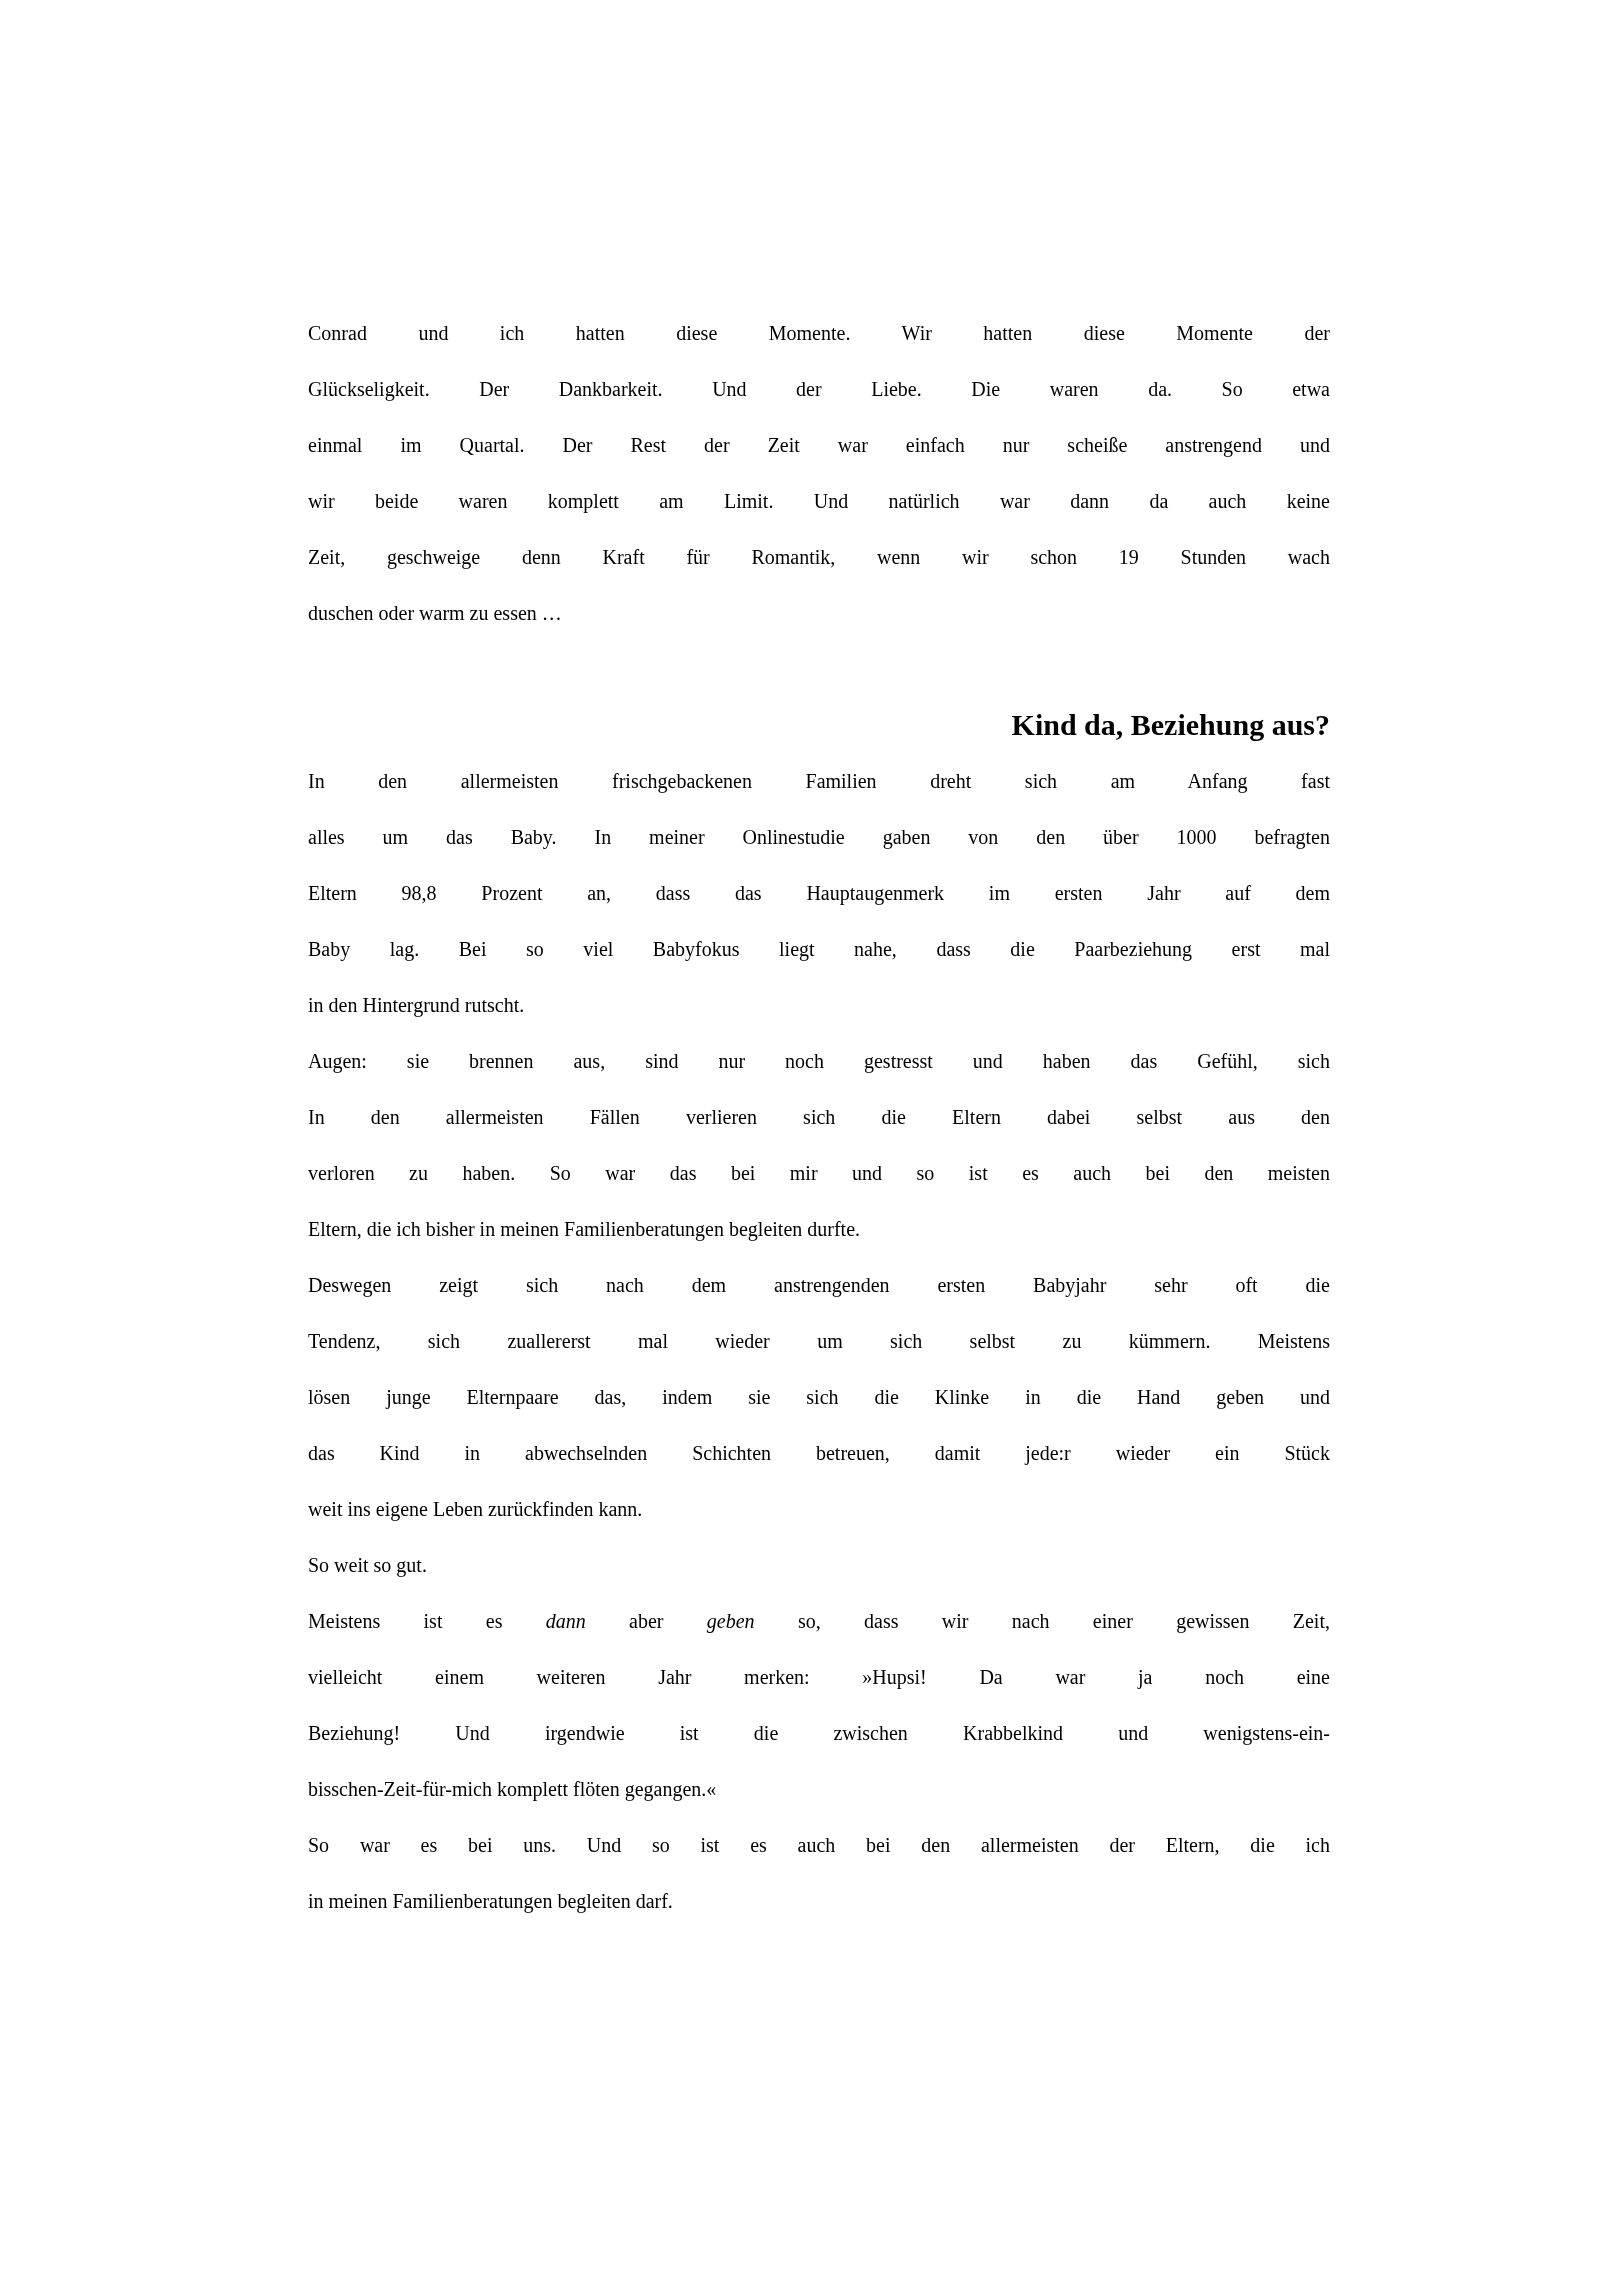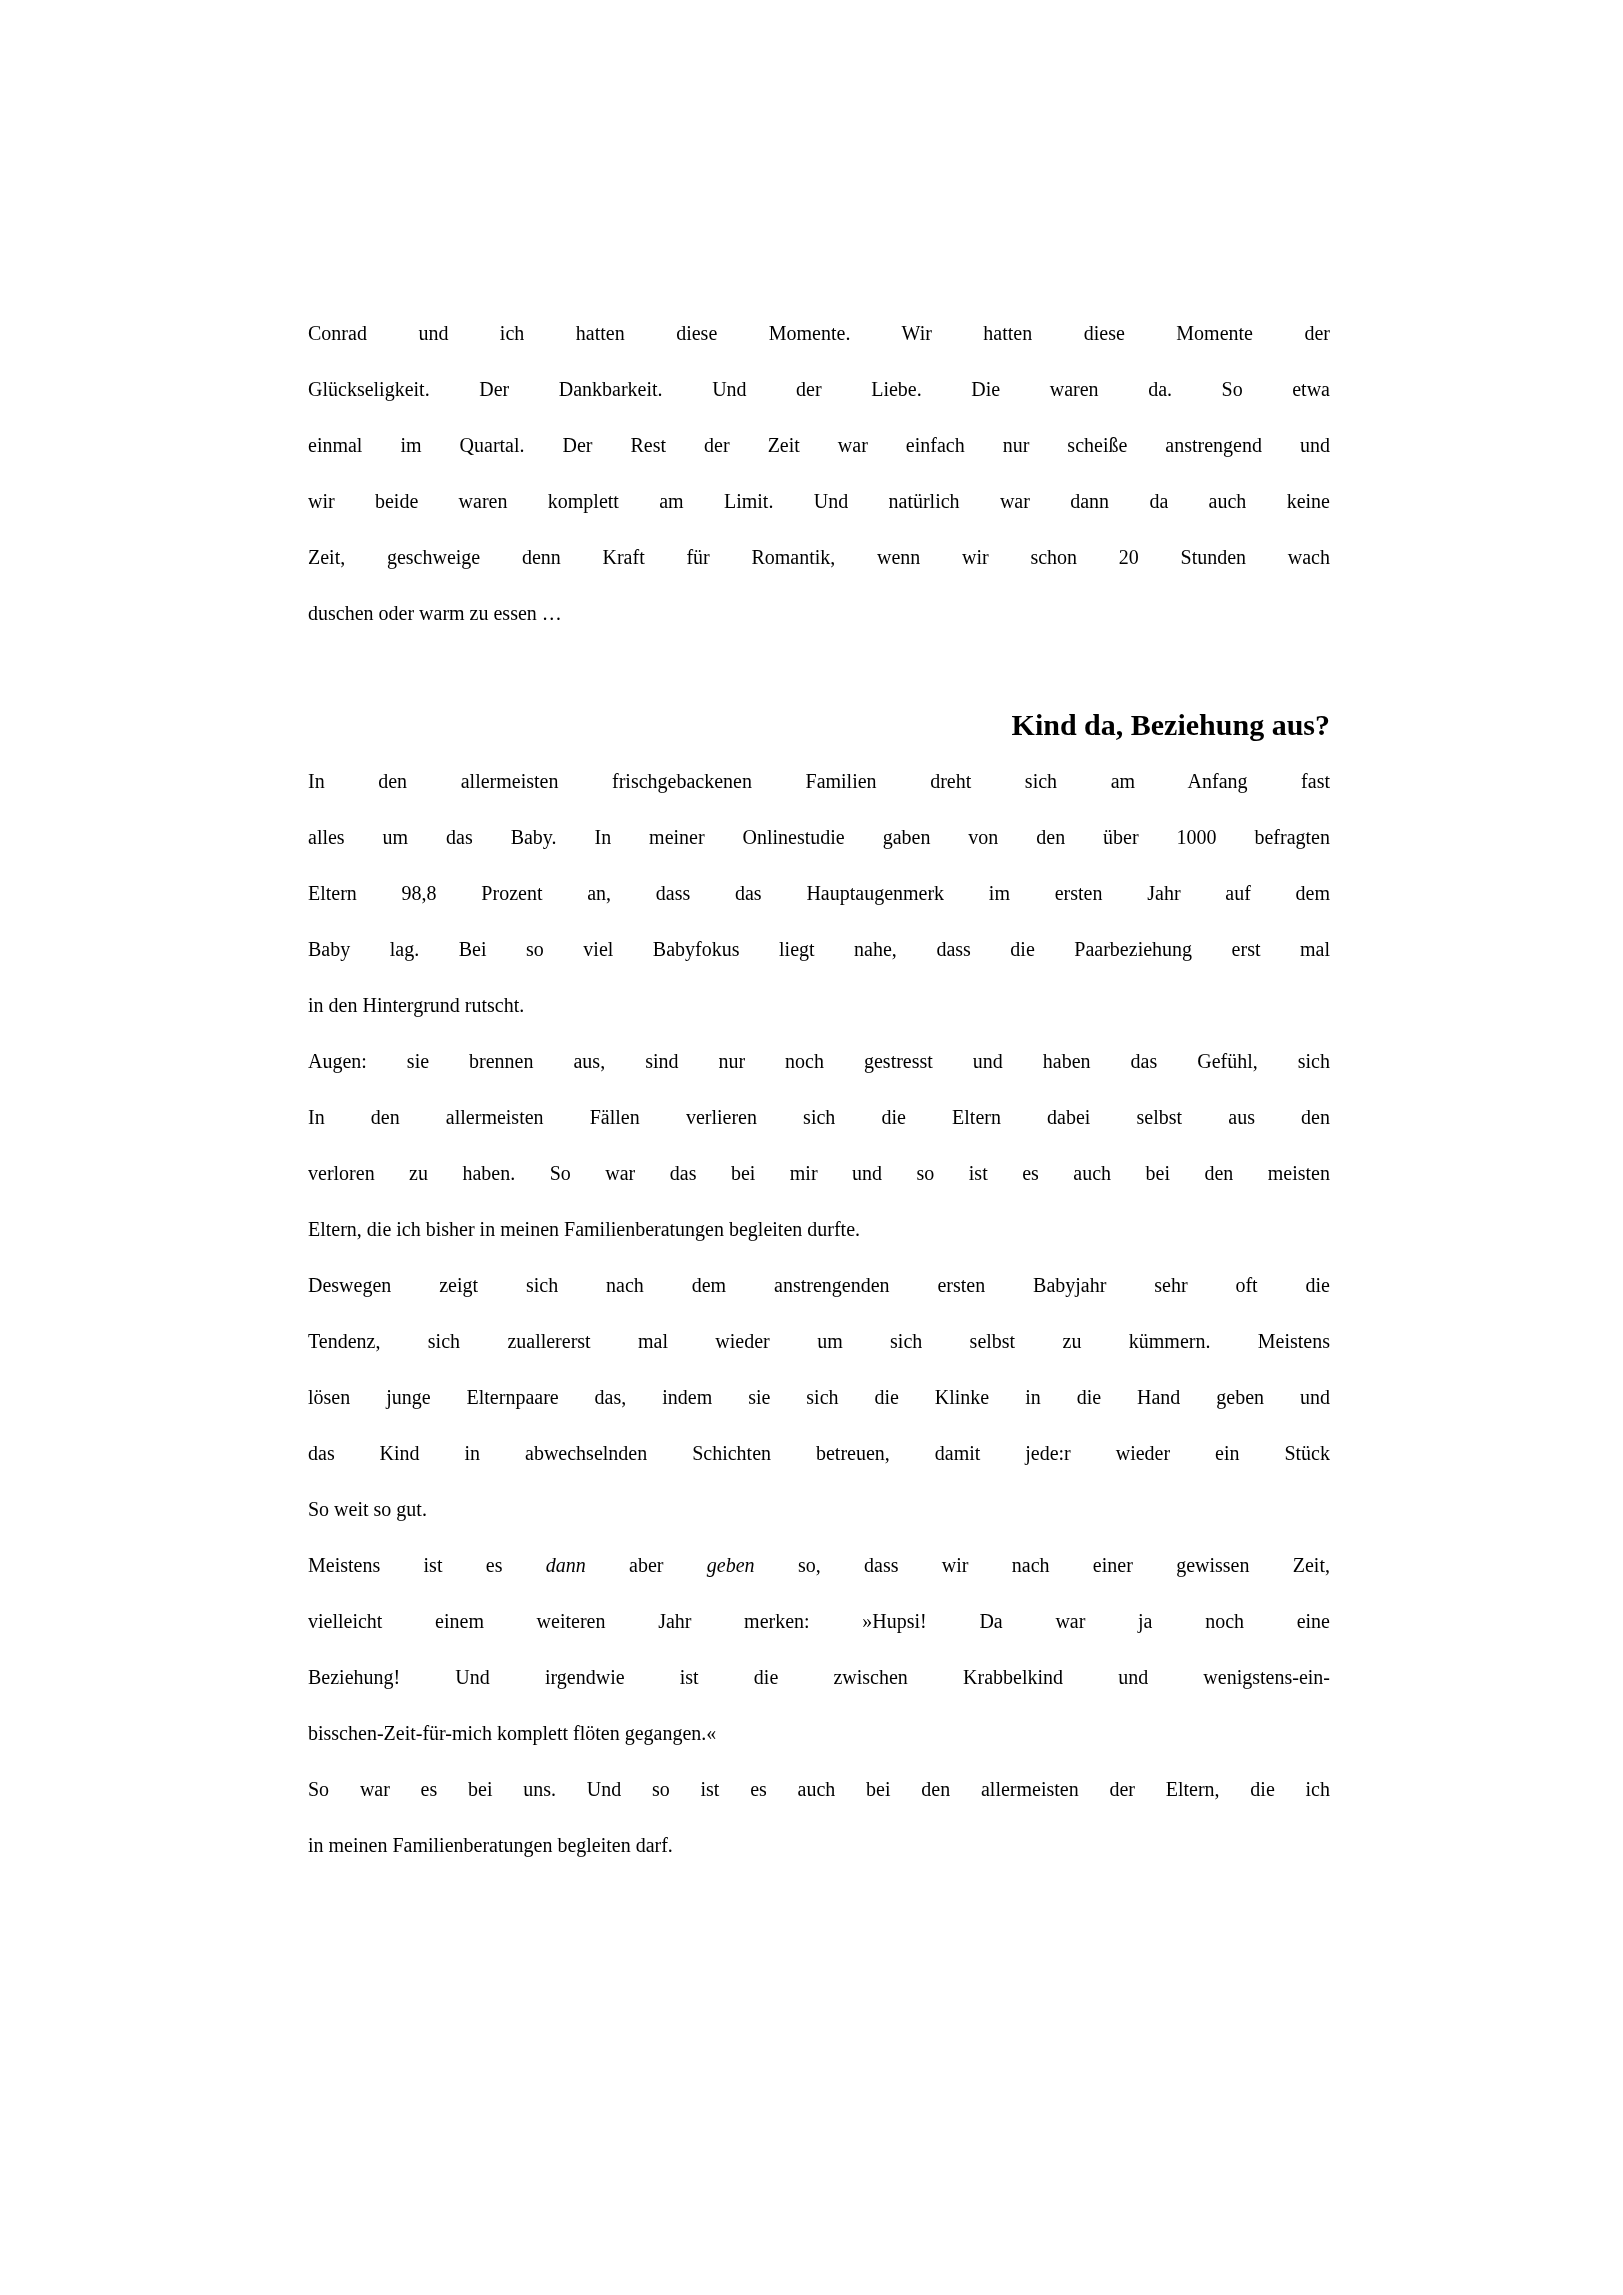--- a/index.html
+++ b/index.html
@@ -53,21 +53,21 @@
 </head>
 <body>
 
 <div class="page">
 
   <p class="para">
     <span class="line">Conrad und ich hatten diese Momente. Wir hatten diese Momente der</span>
     <span class="line">Glückseligkeit. Der Dankbarkeit. Und der Liebe. Die waren da. So etwa</span>
     <span class="line">einmal im Quartal. Der Rest der Zeit war einfach nur scheiße anstrengend und</span>
     <span class="line">wir beide waren komplett am Limit. Und natürlich war dann da auch keine</span>
-    <span class="line">Zeit, geschweige denn Kraft für Romantik, wenn wir schon 20 Stunden wach</span>
+    <span class="line">Zeit, geschweige denn Kraft für Romantik, wenn wir schon 19 Stunden wach</span>
     <span class="line last">duschen oder warm zu essen …</span>
   </p>
 
   <div class="blank"></div>
 
   <h2 class="heading">Kind da, Beziehung aus?</h2>
 
   <p class="para">
     <span class="line">In den allermeisten frischgebackenen Familien dreht sich am Anfang fast</span>
     <span class="line">alles um das Baby. In meiner Onlinestudie gaben von den über 1000 befragten</span>
@@ -81,20 +81,21 @@
     <span class="line">In den allermeisten Fällen verlieren sich die Eltern dabei selbst aus den</span>
     <span class="line">verloren zu haben. So war das bei mir und so ist es auch bei den meisten</span>
     <span class="line last">Eltern, die ich bisher in meinen Familienberatungen begleiten durfte.</span>
   </p>
 
   <p class="para">
     <span class="line">Deswegen zeigt sich nach dem anstrengenden ersten Babyjahr sehr oft die</span>
     <span class="line">Tendenz, sich zuallererst mal wieder um sich selbst zu kümmern. Meistens</span>
     <span class="line">lösen junge Elternpaare das, indem sie sich die Klinke in die Hand geben und</span>
     <span class="line">das Kind in abwechselnden Schichten betreuen, damit jede:r wieder ein Stück</span>
+    <span class="line last">weit ins eigene Leben zurückfinden kann.</span>
   </p>
 
   <p class="para">
     <span class="line last">So weit so gut.</span>
   </p>
 
   <p class="para">
     <span class="line"><span>Meistens ist es </span><em>dann</em><span> aber </span><em>geben</em><span> so, dass wir nach einer gewissen Zeit,</span></span>
     <span class="line">vielleicht einem weiteren Jahr merken: »Hupsi! Da war ja noch eine</span>
     <span class="line">Beziehung! Und irgendwie ist die zwischen Krabbelkind und wenigstens-ein-</span>

